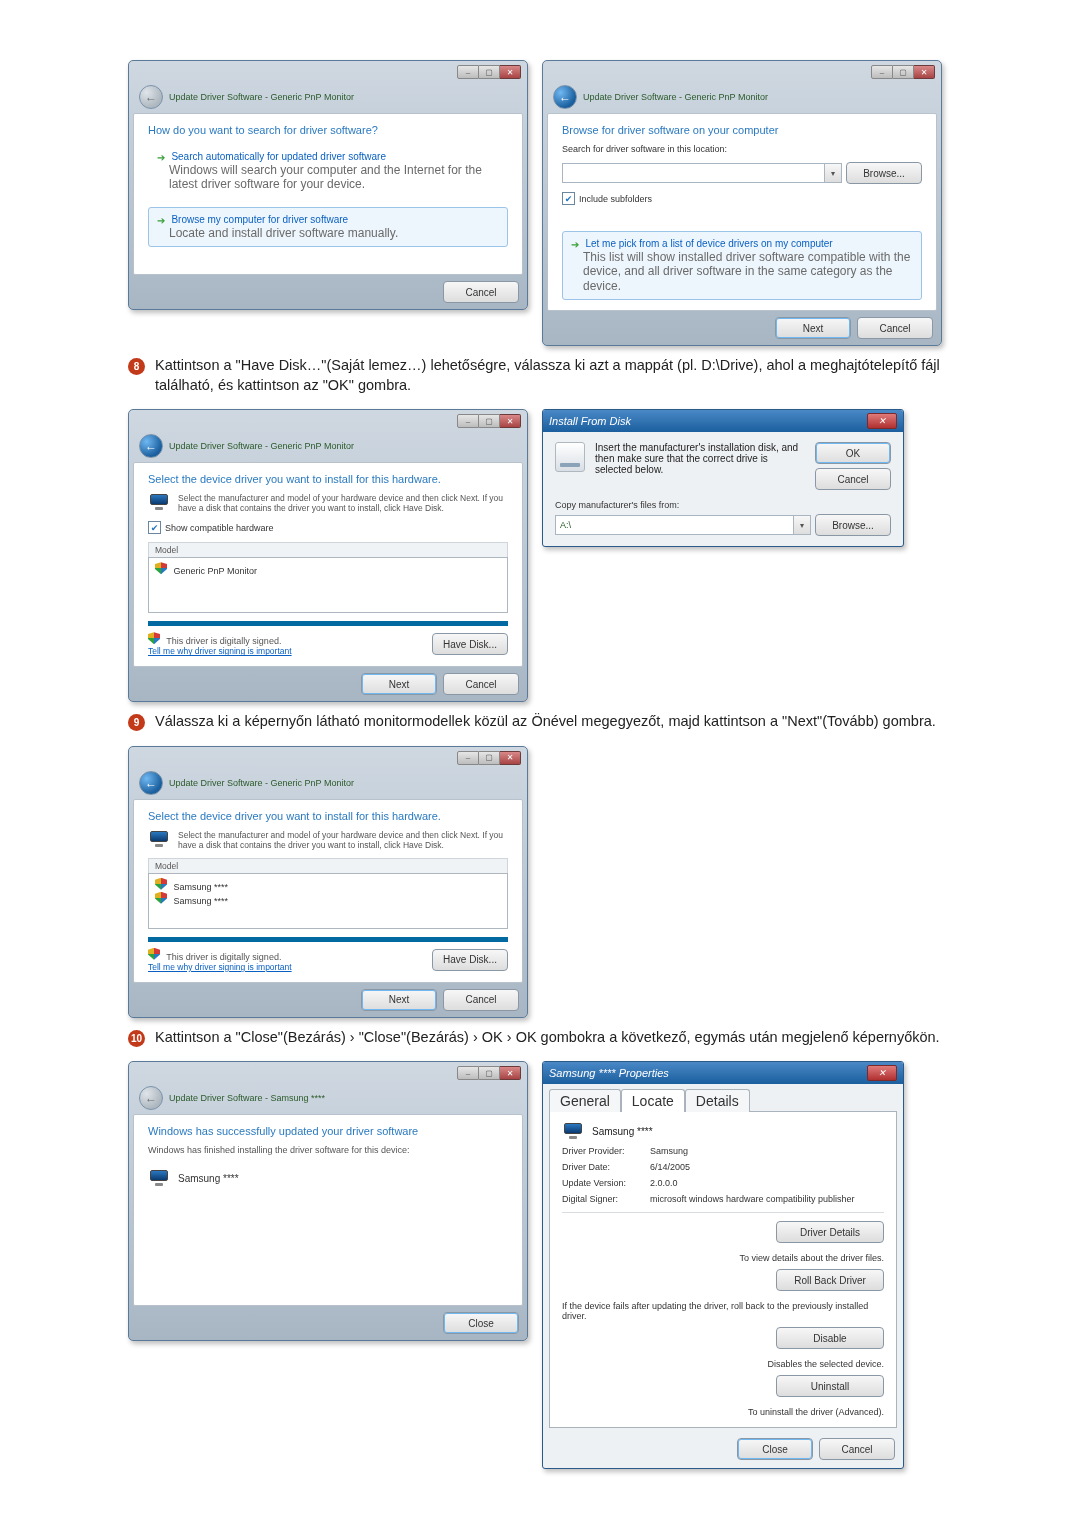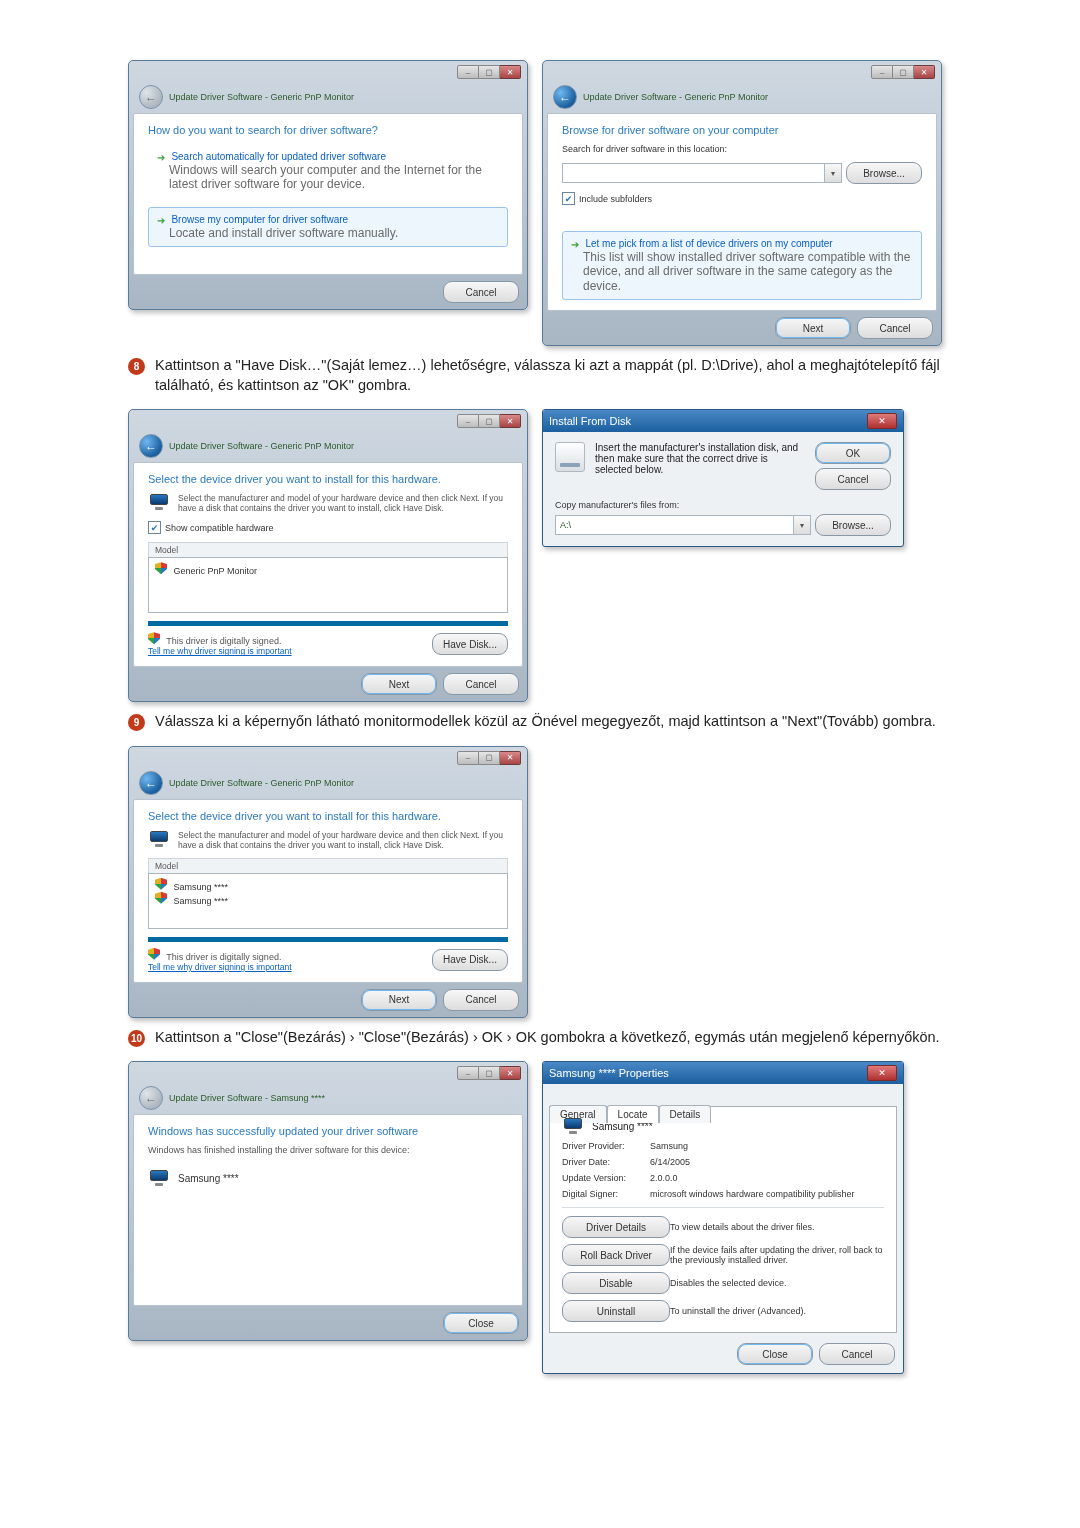--- a/index.html
+++ b/index.html
@@ -133,21 +133,21 @@
     display:flex; align-items:center; justify-content:center;
     font-size:8px; color:#555;
   }
   .chk { display:flex; gap:4px; align-items:center; font-size:9px; color:#333; }
   .chk .box { width:11px; height:11px; border:1px solid #6a86a0; background:#fff;
     display:inline-flex; align-items:center; justify-content:center; font-size:9px; color:#2a78c0;}
 
   .btnrow { display:flex; justify-content:flex-end; gap:6px; padding:6px 4px 2px 4px; }
   .btn {
     min-width:58px; height:20px; padding:0 8px;
-    border:1px solid #8a98a6; border-radius:9px;
+    border:1px solid #8a98a6; border-radius:4px;
     background:linear-gradient(var(--btn-grad-top), var(--btn-grad-bot));
     font-size:10px; color:#333;
     display:inline-flex; align-items:center; justify-content:center;
   }
   .btn.def { box-shadow: 0 0 0 1px #6fb8f2 inset; }
 
   .listbox {
     border:1px solid #aeb7bf; background:#fff;
     padding:4px 6px; font-size:9px; color:#333;
     min-height:46px;
@@ -170,21 +170,21 @@
     border-radius:3px;
     background:#eef1f4;
     box-shadow: 2px 3px 5px rgba(0,0,0,.25);
     font-size:10px;
     overflow:hidden;
   }
   .dlg .dtitle {
     background: linear-gradient(#4a88c6, #1b5f9e);
     color:#fff; font-size:11px;
     padding:3px 6px;
-    display:flex; justify-content:space-between; align-items:center;
+    display:flex; justify-content:space-between; align-items:center;font-style:italic;
   }
   .dlg .dtitle .dx {
     width:28px; height:14px;
     background: linear-gradient(#e07a7a, #b03030);
     border:1px solid #7a2a2a; border-radius:2px;
     color:#fff; font-size:9px;
     display:inline-flex; align-items:center; justify-content:center;
   }
   .dlg .dbody { padding:10px 12px; display:flex; flex-direction:column; gap:10px; }
   .dlg .drow  { display:flex; gap:10px; align-items:flex-start; }
@@ -196,32 +196,32 @@
   }
   .diskicon::after{
     content:""; position:absolute; left:4px; right:4px; bottom:4px; height:4px;
     background:#8aa3b8; border-radius:1px;
   }
 
   
   .tabs { display:flex; gap:0; margin:4px 6px 0 6px; }
   .tab {
     border:1px solid #aab3bc; border-bottom:none;
-    background:#f4f6f8; padding:3px 10px; font-size:10px; color:#333;
+    background:#f4f6f8; padding:3px 10px; font-size:14px; color:#333;
     border-top-left-radius:3px; border-top-right-radius:3px;
-    position:relative; top:17px;
+    position:relative; top:1px;
   }
   .tab.active { background:#fff; z-index:2; }
   .propbody {
     margin:0 6px 6px 6px; border:1px solid #aab3bc; background:#fff;
     padding:10px 12px; display:flex; flex-direction:column; gap:6px;
   }
   .kv { display:flex; gap:6px; font-size:9px; color:#333; }
   .kv .k { width:82px; color:#333; }
-  .actrow { display:flex; align-items:center; font-size:9px; color:#333; }
+  .actrow { display:flex; gap:10px; align-items:flex-end; font-size:9px; color:#333;flex-direction:column; }
   .actrow .btn { min-width:90px; justify-content:center; }
 
   .sep { height:1px; background:#d8dde2; margin:2px 0; }
 
   
   .monicon {
     width:22px; height:18px; position:relative; flex:0 0 auto;
   }
   .monicon::before{
     content:""; position:absolute; left:2px; top:1px; right:2px; bottom:6px;

